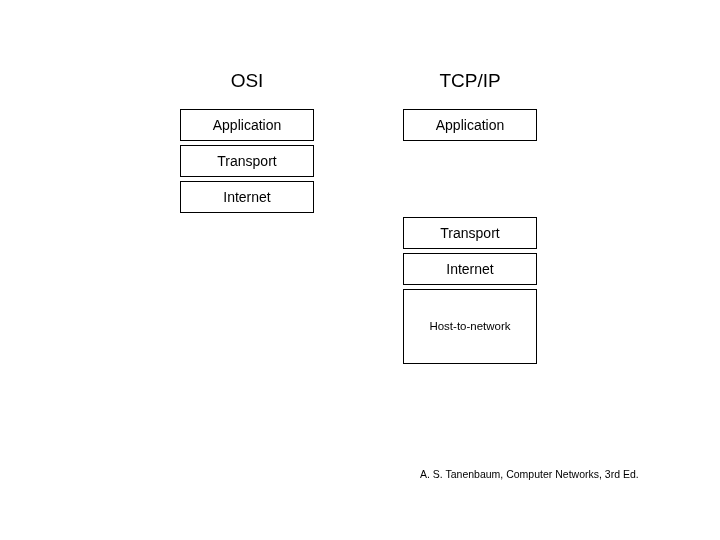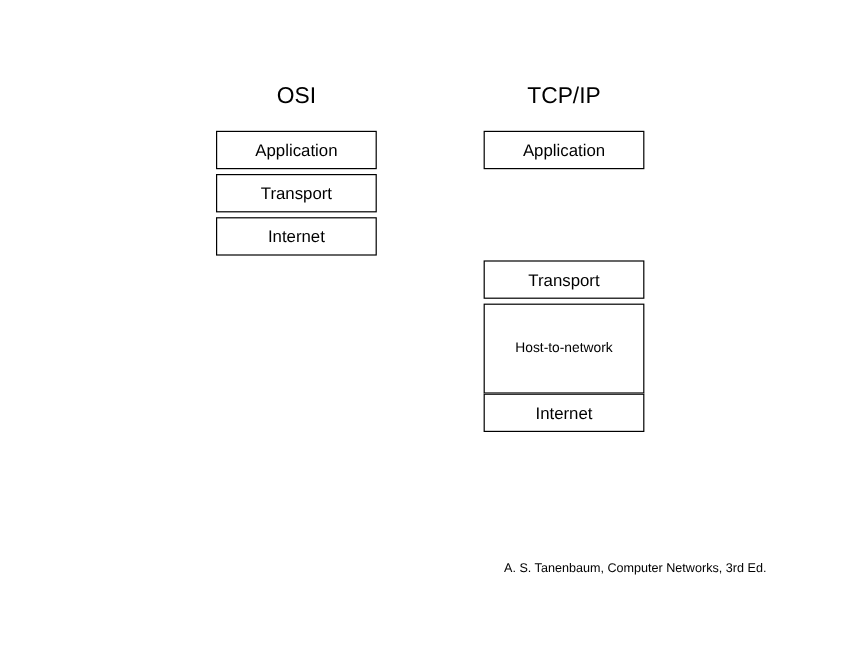--- a/index.html
+++ b/index.html
@@ -132,25 +132,25 @@
     <div class="layer-box h-std">
       <span>Application</span>
     </div>
 
     <div class="stack-gap" id="gap-tcpip"></div>
 
     <div class="layer-box h-std">
       <span>Transport</span>
     </div>
 
+    <div class="layer-box h-std">
+      <span>Internet</span>
+    </div>
+
     <div class="layer-box h-tall small-text">
       <span>Host-to-network</span>
-    </div>
-
-    <div class="layer-box h-std">
-      <span>Internet</span>
     </div>
 
   </div>
 
   <div id="attribution">A. S. Tanenbaum, Computer Networks, 3rd Ed.</div>
 
 </div>
 
 </body></html>

